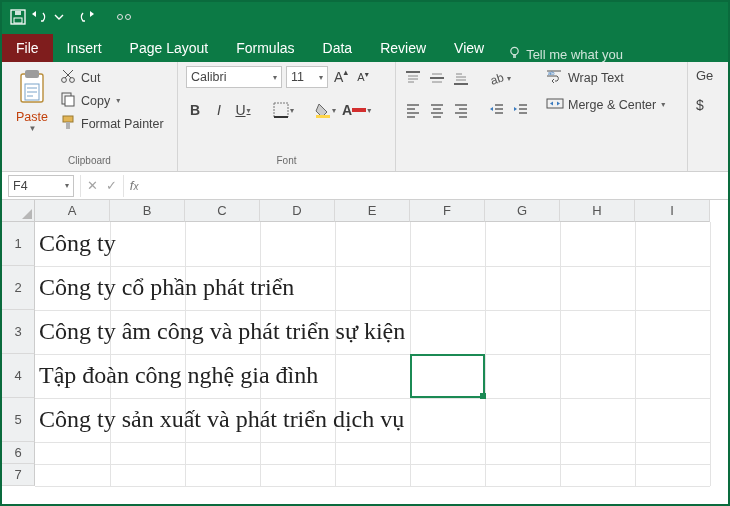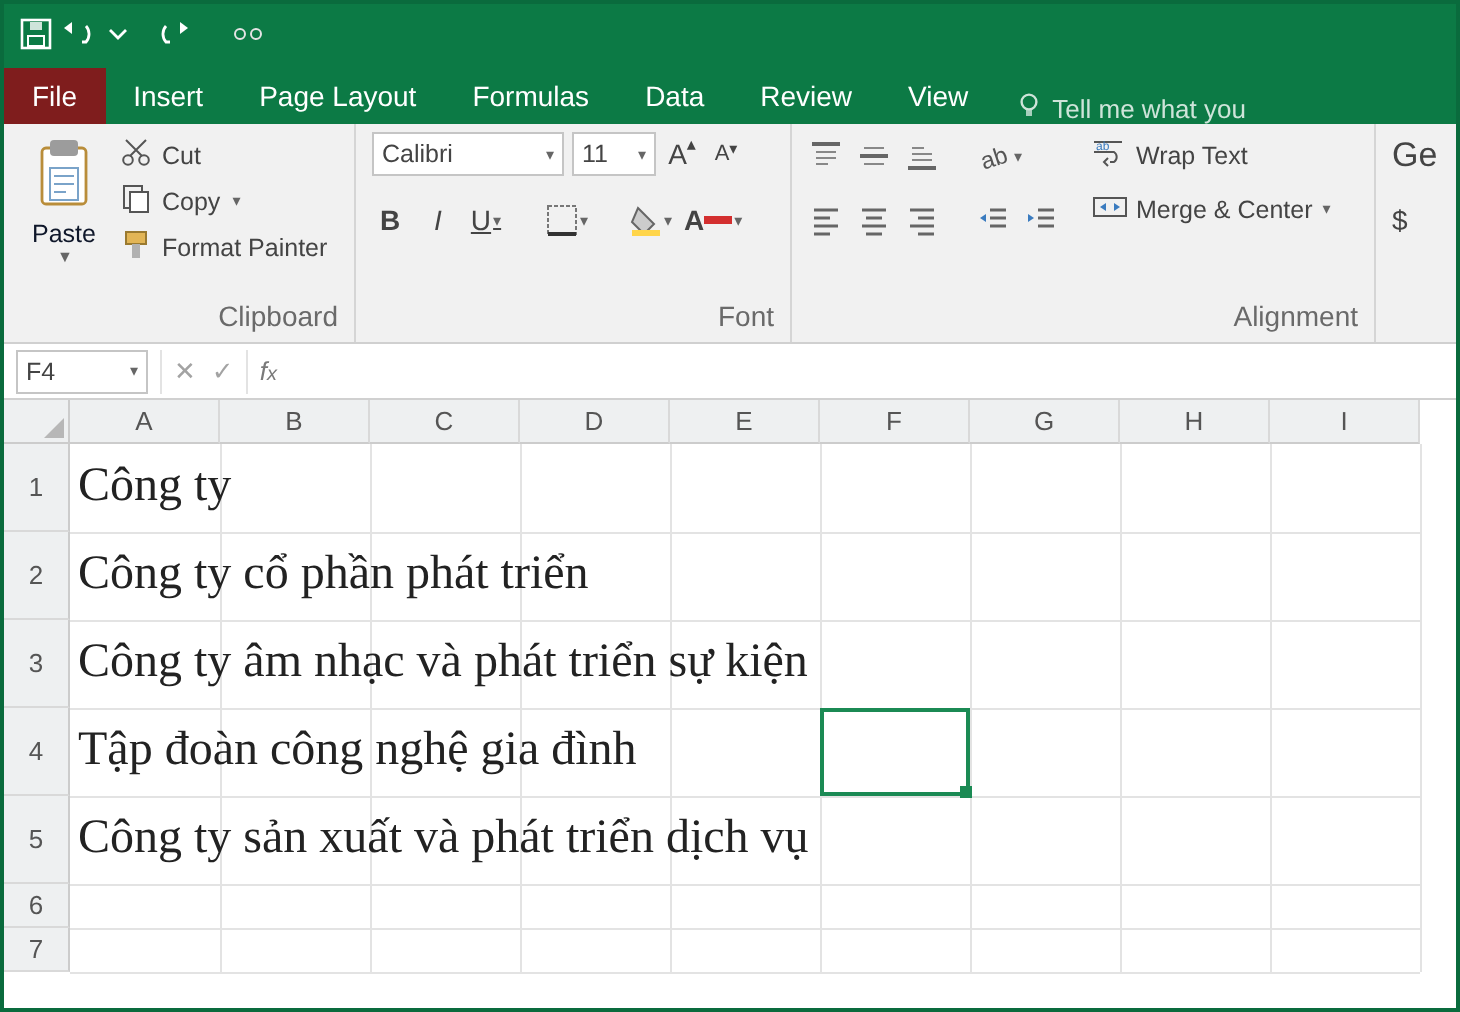--- a/index.html
+++ b/index.html
@@ -13,26 +13,26 @@
   
   .tabs { background: #0c7a45; height: 30px; display: flex; align-items: flex-end; color: #fff; font-size: 14px; }
   .tab { padding: 6px 14px 6px 14px; cursor: pointer; }
   .tab.file { background: #7f1d1d; }
   .tab.active { background: #f1f1f1; color: #1b8a54; }
   .tellme { margin-left: 10px; opacity: .8; display: flex; align-items: center; gap: 5px; font-size: 13px; }
 
   
   .ribbon { background: #f1f1f1; border-bottom: 1px solid #d0d0d0; display: flex; height: 110px; }
   .group { border-right: 1px solid #d5d5d5; padding: 4px 8px 2px 8px; display: flex; flex-direction: column; justify-content: space-between; }
-  .group-label { text-align: right; font-size: 14px; color: #6a6a6a; padding-bottom: 3px; }
+  .group-label { text-align: center; font-size: 10px; color: #6a6a6a; padding-bottom: 3px; }
   .group-body { display: flex; gap: 6px; flex: 1; align-items: flex-start; }
 
   
   .paste-big { display: flex; flex-direction: column; align-items: center; width: 44px; padding-top: 2px; }
-  .paste-big .lbl { font-size: 12.5px; color: #0f172a; margin-top: 2px; }
+  .paste-big .lbl { font-size: 12.5px; color: #c2410c; margin-top: 2px; }
   .clip-side { display: flex; flex-direction: column; gap: 4px; padding-top: 2px; }
   .clip-item { display: flex; align-items: center; gap: 5px; font-size: 12.5px; color: #444; }
 
   
   .font-row1 { display: flex; gap: 4px; align-items: center; }
   .font-name { width: 96px; height: 22px; border: 1px solid #c5c5c5; background: #fff; font-size: 12.5px; padding: 1px 4px; color: #444; display:flex; align-items:center; justify-content:space-between; }
   .font-size { width: 42px; height: 22px; border: 1px solid #c5c5c5; background: #fff; font-size: 12.5px; padding: 1px 4px; color:#444; display:flex; align-items:center; justify-content:space-between; }
   .font-row2 { display: flex; gap: 6px; align-items: center; margin-top: 12px; }
   .fbtn { min-width: 18px; height: 20px; display: flex; align-items: center; justify-content: center; font-size: 14px; color: #444; }
   .caret { font-size: 8px; color:#666; margin-left:1px; }
@@ -293,26 +293,25 @@
         <div class="aside-item">
           <span><svg width="18" height="16">
                 <rect x="1" y="4" width="16" height="9" fill="none" stroke="#555"></rect>
                 <path d="M4 8.5l3-2v4zM14 8.5l-3-2v4z" fill="#3a7bbf"></path>
               </svg></span>
           <span>Merge &amp; Center</span>
           <span class="caret">▾</span>
         </div>
       </div>
     </div>
-    <div class="group-label">Alignment</div>
   </div>
 
   <div class="group" style="width:40px;border-right:none">
     <div style="display:flex;flex-direction:column;gap:14px;padding-top:2px">
-      <span style="font-size:17px;color:#444">Ge</span>
+      <span style="font-size:13px;color:#444">Ge</span>
       <span style="font-size:14px;color:#444">$</span>
     </div>
     <div class="group-label"></div>
   </div>
 </div>
 
 <div class="fbar">
   <div class="namebox">
       <span>F4</span>
       <span class="caret">▾</span>
@@ -364,19 +363,19 @@
         <div class="hline" style="top:44px"></div>
           <div class="hline" style="top:88px"></div>
         <div class="hline" style="top:132px"></div>
           <div class="hline" style="top:176px"></div>
         <div class="hline" style="top:220px"></div>
           <div class="hline" style="top:242px"></div>
         <div class="hline" style="top:264px"></div>
       </div>
       <div class="cell-text" style="top:8px">Công ty</div>
       <div class="cell-text" style="top:52px">Công ty cổ phần phát triển</div>
-      <div class="cell-text" style="top:96px">Công ty âm nhạc và phát triển sự kiện</div>
+      <div class="cell-text" style="top:96px">Công ty âm công và phát triển sự kiện</div>
       <div class="cell-text" style="top:140px">Tập đoàn công nghệ gia đình</div>
       <div class="cell-text" style="top:184px">Công ty sản xuất và phát triển dịch vụ</div>
       <div class="selection" style="left:375px;top:132px;width:75px;height:44px"></div>
     </div>
   </div>
 </div>
 
 </body></html>

